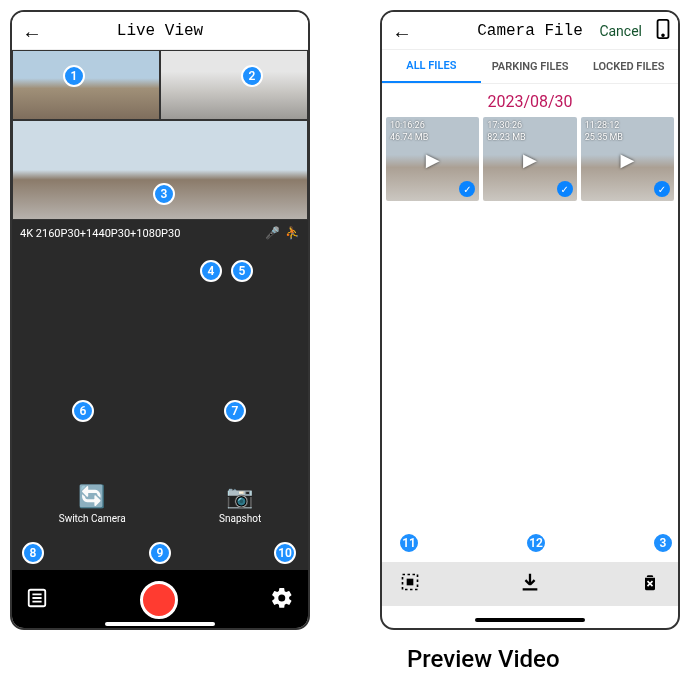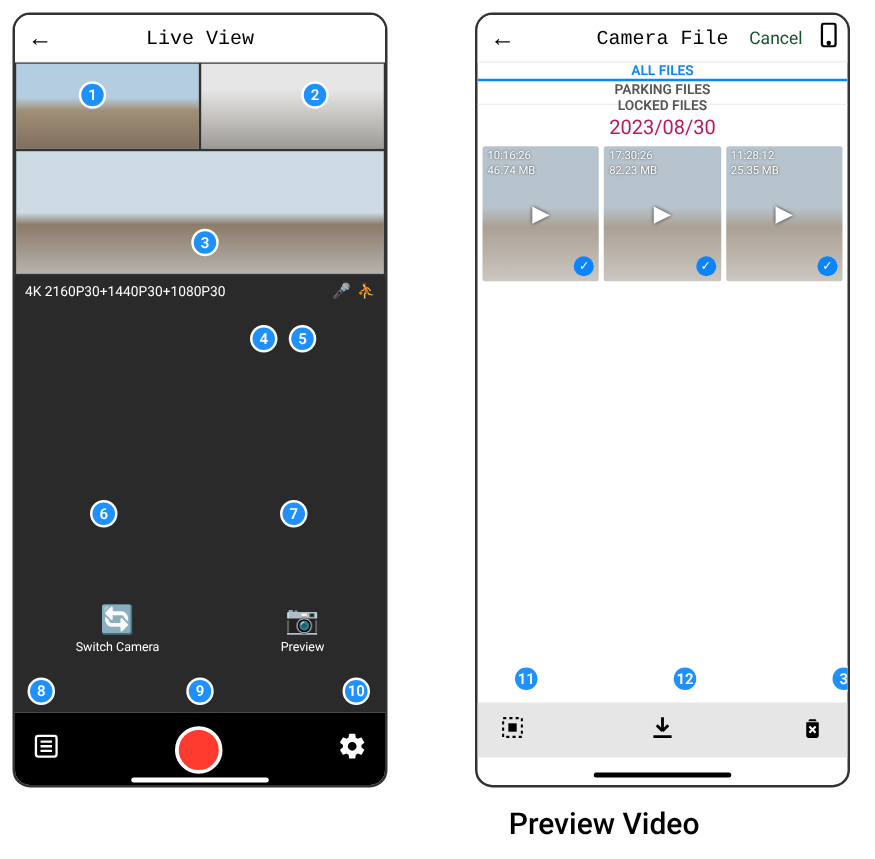--- a/index.html
+++ b/index.html
@@ -144,21 +144,20 @@
   }
   .home-indicator.dark { background: #000; }
 
   
   .tabs {
     display: flex;
     height: 34px;
     border-bottom: 1px solid #eee;
     font-size: 11px;
     font-weight: 600;
-    flex-direction: column;
   }
   .tab {
     flex: 1;
     display: flex;
     align-items: center;
     justify-content: center;
     color: #555;
   }
   .tab.active {
     color: #0a84ff;
@@ -170,21 +169,21 @@
     padding: 8px 0 6px;
     color: #be185d;
   }
   .thumbs {
     display: flex;
     gap: 4px;
     padding: 0 4px;
   }
   .thumb {
     flex: 1;
-    height: 108px;
+    height: 84px;
     position: relative;
     background: linear-gradient(to bottom, #b8c4cd 45%, #aba094 60%, #cbc7c1 100%);
     border-radius: 2px;
     overflow: hidden;
   }
   .thumb .meta {
     position: absolute;
     top: 3px; left: 4px;
     font-size: 9px;
     color: #fff;
@@ -283,21 +282,21 @@
       <div class="badge" style="top:180px;left:60px">6</div>
       <div class="badge" style="top:180px;left:212px">7</div>
 
       <div class="cam-actions">
         <div class="cam-action">
           <span class="ic">🔄</span>
           <span>Switch Camera</span>
         </div>
         <div class="cam-action">
           <span class="ic">📷</span>
-          <span>Preview</span>
+          <span>Snapshot</span>
         </div>
       </div>
     </div>
     <div style="position:relative;height:30px;background:#2a2a2a">
       <div class="badge" style="top:2px;left:10px">8</div>
       <div class="badge" style="top:2px;left:137px">9</div>
       <div class="badge" style="top:2px;left:262px">10</div>
     </div>
     <div class="bottom-bar">
       <span class="list-icon">
@@ -356,21 +355,21 @@
       <div class="thumb">
         <div class="meta">
           <div>11:28:12</div>
           <div>25.35 MB</div>
         </div>
         <div class="play">▶</div>
         <div class="check">✓</div>
       </div>
     </div>
 
-    <div style="position:absolute;bottom:70px;left:16px;right:0;height:26px">
+    <div style="position:absolute;bottom:70px;left:4px;right:0;height:26px">
       <div class="badge" style="top:0;left:12px">11</div>
       <div class="badge" style="top:0;left:139px">12</div>
       <div class="badge" style="top:0;left:266px">3</div>
     </div>
 
     <div class="file-bottom">
       <span class="fic">
         <svg width="20" height="20" viewBox="0 0 24 24" fill="none" stroke="#000" stroke-width="2" stroke-dasharray="3,3">
             <rect x="3" y="3" width="18" height="18"></rect>
             <rect x="8" y="8" width="8" height="8" fill="#000" stroke="none"></rect>

